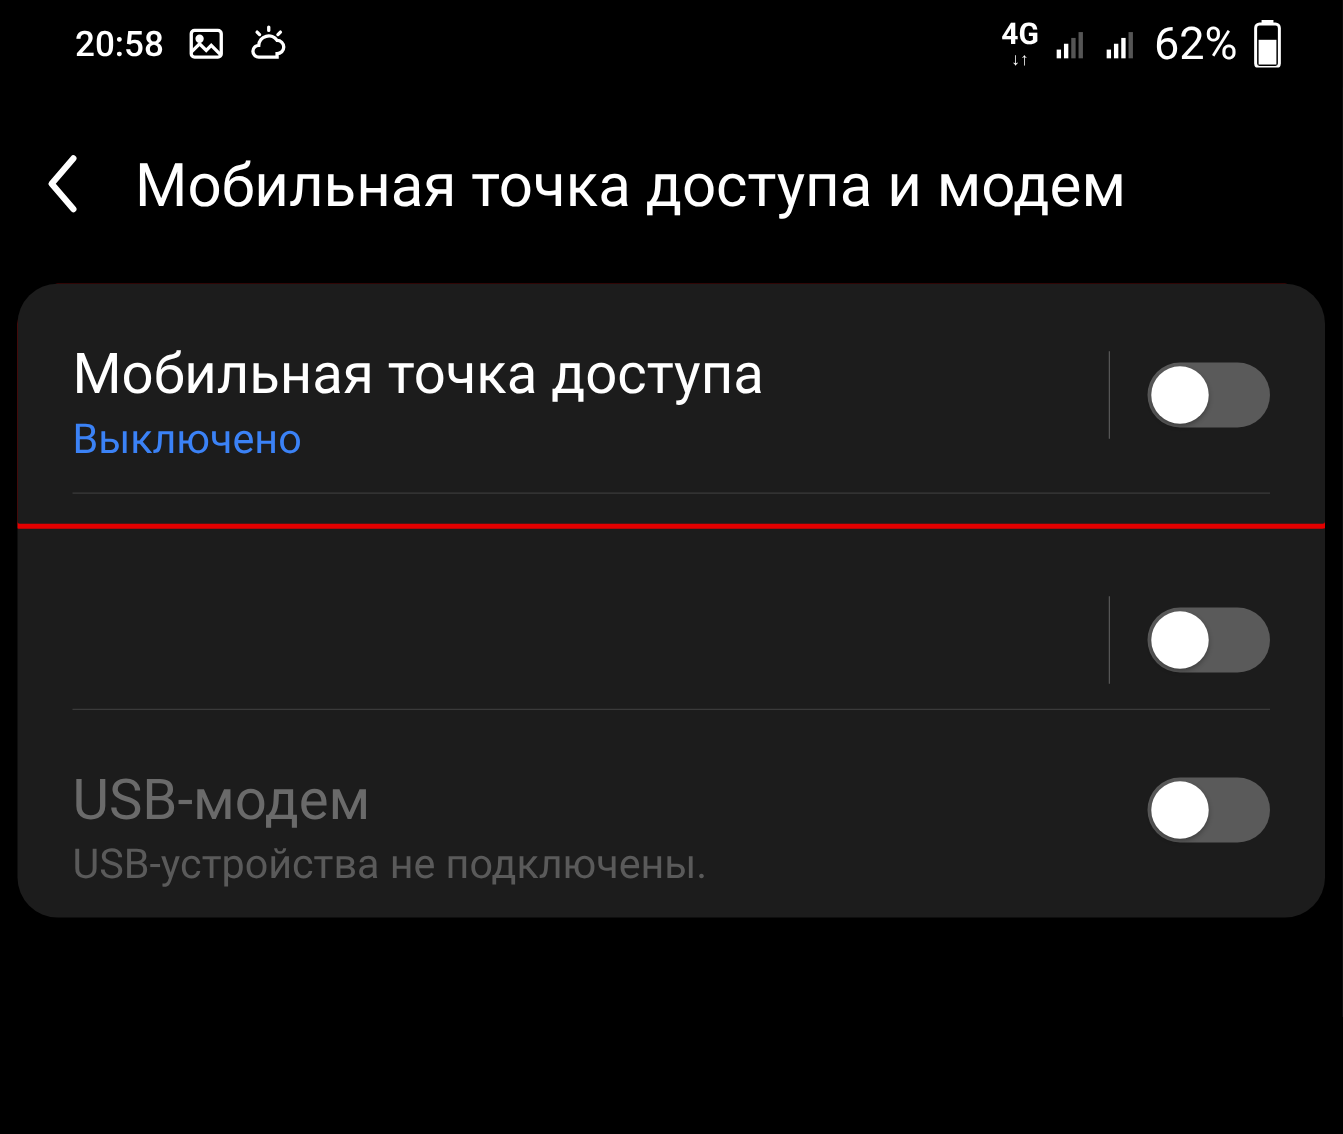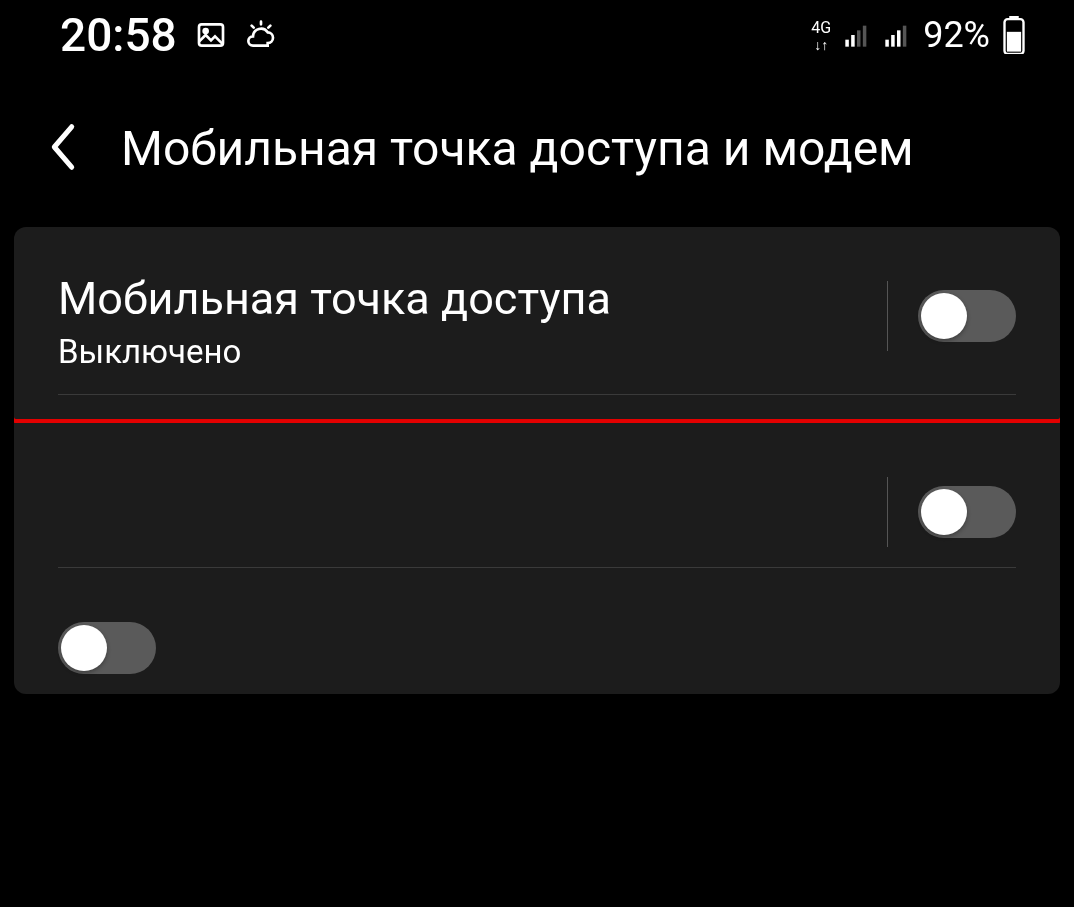--- a/index.html
+++ b/index.html
@@ -22,66 +22,66 @@
       justify-content: space-between;
       padding: 0 48px 0 60px;
       background: #000;
     }
     .status-left {
       display: flex;
       align-items: center;
       gap: 18px;
     }
     .status-time {
-      font-size: 46px;
+      font-size: 28px;
       font-weight: 500;
       color: #fff;
     }
     .status-icon {
       display: inline-flex;
       align-items: center;
       color: #fff;
     }
     .status-right {
       display: flex;
       align-items: center;
       gap: 12px;
     }
     .network-label {
-      font-size: 16px;
-      font-weight: 400;
+      font-size: 24px;
+      font-weight: 700;
       line-height: 1;
     }
     .network-sub {
       font-size: 14px;
       display: block;
     }
     .battery-pct {
       font-size: 36px;
       font-weight: 400;
       color: #fff;
     }
     .header {
       display: flex;
       align-items: center;
-      padding: 50px 30px 50px 45px;
+      padding: 50px 30px 50px 32px;
       gap: 40px;
     }
     .back-icon {
       color: #fff;
     }
     .page-title {
       font-size: 48px;
       font-weight: 400;
       color: #fff;
       white-space: nowrap;
     }
     .card {
       background: #1c1c1c;
-      border-radius: 12px;
+      border-radius: 32px;
       margin: 0 14px;
       padding: 0;
       overflow: hidden;
     }
     .highlight-wrap {
       border: 4px solid #e30000;
       border-radius: 6px;
       margin: -4px -4px 0 -4px;
       padding-bottom: 24px;
     }
@@ -98,21 +98,21 @@
     }
     .setting-title {
       font-size: 45px;
       font-weight: 400;
       color: #fff;
       line-height: 1.15;
       margin-bottom: 6px;
     }
     .setting-subtitle {
       font-size: 33px;
-      color: #ffffff;
+      color: #3b82f6;
       line-height: 1.3;
     }
     .setting-title.disabled {
       color: #6a6a6a;
     }
     .setting-subtitle.disabled {
       color: #5a5a5a;
     }
     .toggle-wrap {
       display: flex;
@@ -185,21 +185,21 @@
       </svg>
     </span>
     <span class="status-icon">
       <svg width="28" height="28" viewBox="0 0 24 24" fill="#fff">
         <rect x="2" y="16" width="3" height="6"></rect>
         <rect x="7" y="12" width="3" height="10"></rect>
         <rect x="12" y="8" width="3" height="14"></rect>
         <rect x="17" y="4" width="3" height="18" fill="#555"></rect>
       </svg>
     </span>
-    <span class="battery-pct">92%</span>
+    <span class="battery-pct">62%</span>
     <span class="status-icon">
       <svg width="24" height="38" viewBox="0 0 14 24">
         <rect x="4" y="0" width="6" height="2" fill="#fff"></rect>
         <rect x="1" y="2" width="12" height="22" rx="2" fill="none" stroke="#fff" stroke-width="1.5"></rect>
         <rect x="2.5" y="10" width="9" height="12.5" fill="#fff"></rect>
       </svg>
     </span>
   </div>
 </div>
 
@@ -237,20 +237,24 @@
       <div class="toggle-divider"></div>
       <div class="toggle">
         <div class="toggle-knob"></div>
       </div>
     </div>
   </div>
 
   <div class="row-divider"></div>
 
   <div class="setting-row">
+    <div class="setting-text">
+      <div class="setting-title disabled">USB-модем</div>
+      <div class="setting-subtitle disabled">USB-устройства не подключены.</div>
+    </div>
     <div class="toggle-wrap">
       <div class="toggle">
         <div class="toggle-knob"></div>
       </div>
     </div>
   </div>
 
 </div>
 
 </body></html>

